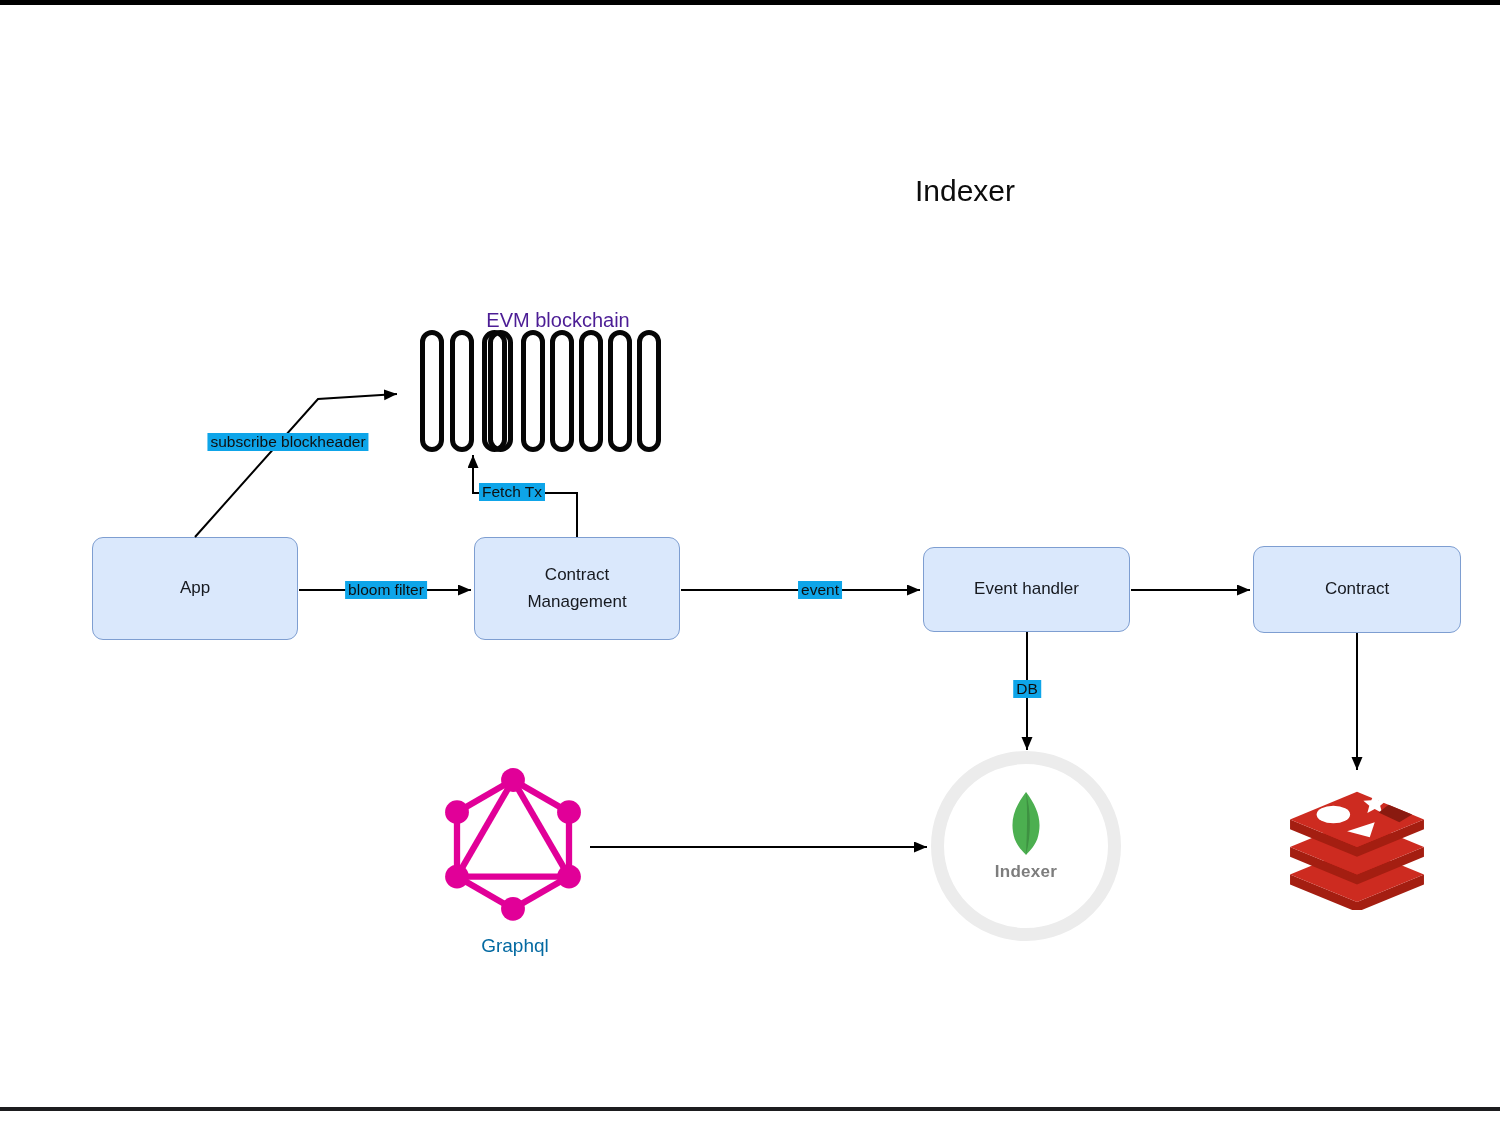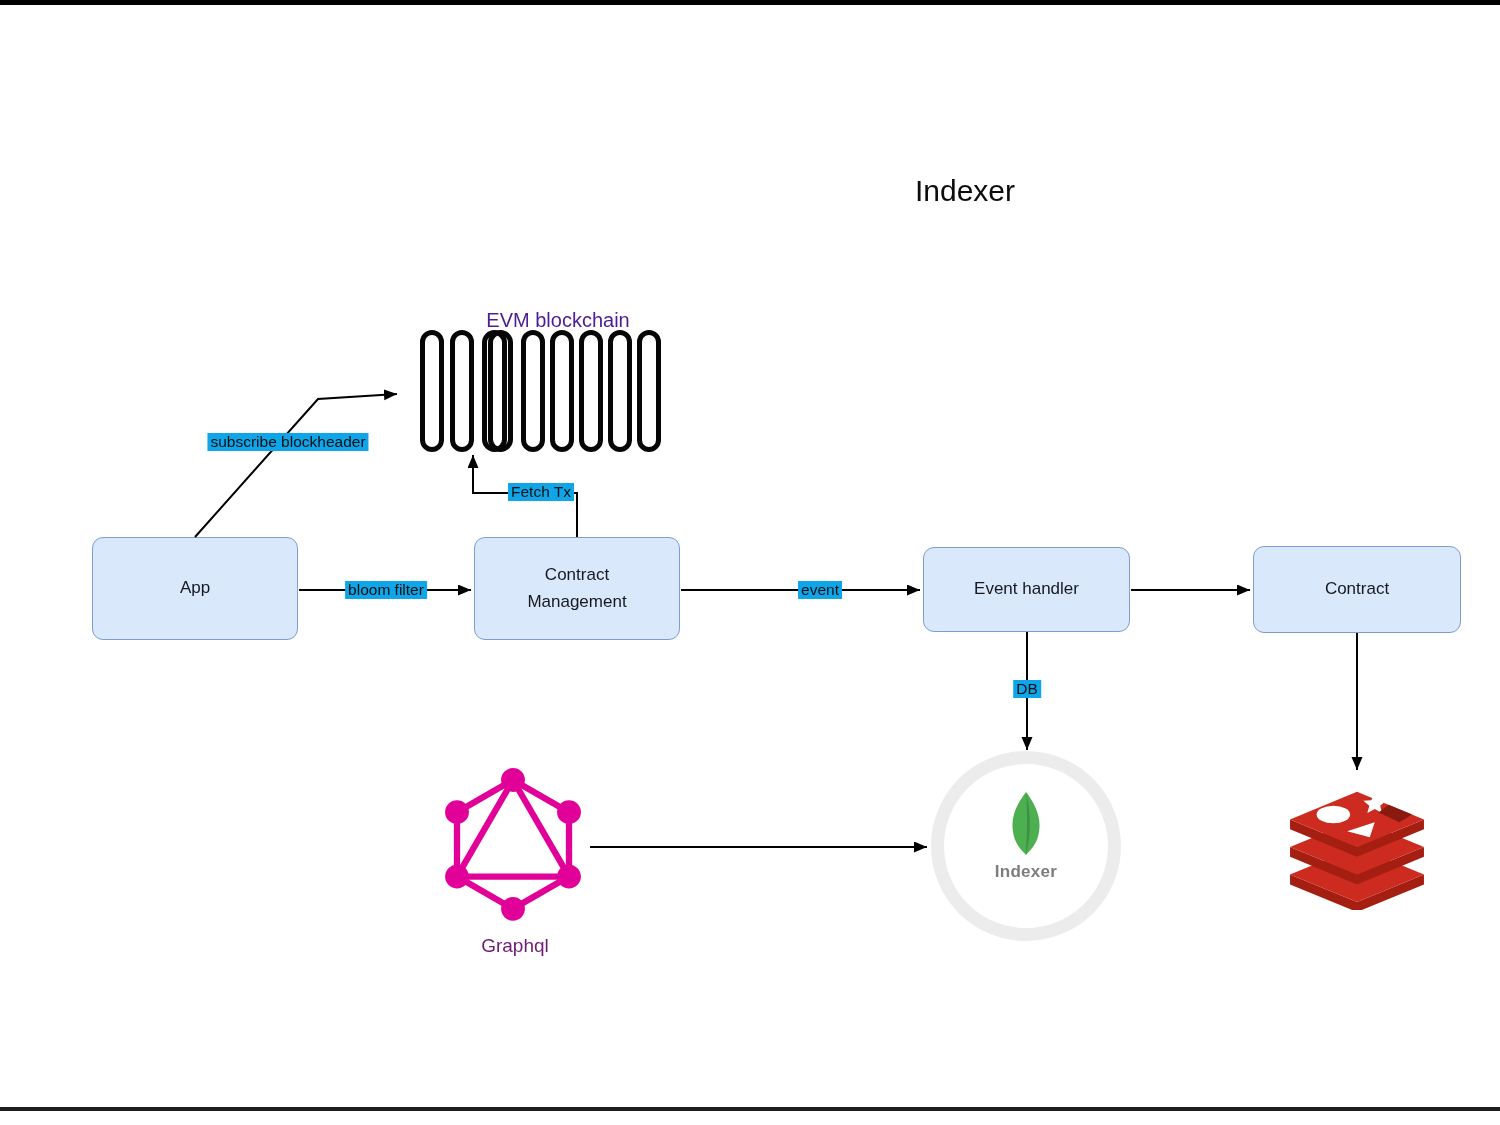--- a/index.html
+++ b/index.html
@@ -45,21 +45,21 @@
   }
   .pill-double .inner.a{left:0;}
   .pill-double .inner.b{right:0;}
 
   .connectors{position:absolute;left:0;top:0;width:1500px;height:1125px;z-index:2;pointer-events:none;}
   .connectors .edge{stroke:#000;stroke-width:2;fill:none;}
 
   .graphql-svg{position:absolute;left:443px;top:766px;width:140px;height:161px;}
   .graphql-label{
     position:absolute;left:515px;top:946px;transform:translate(-50%,-50%);
-    font-size:19px;color:#701a75;white-space:nowrap;
+    font-size:19px;color:#0369a1;white-space:nowrap;
   }
 
   .mongo{
     position:absolute;left:931px;top:751px;width:190px;height:190px;box-sizing:border-box;
     border:13px solid #ececec;border-radius:50%;background:#fff;
   }
   .mongo-leaf{position:absolute;left:50%;top:26px;transform:translateX(-50%);}
   .mongo-label{
     position:absolute;left:0;top:98px;width:100%;text-align:center;
     color:#7d7d7d;font-weight:700;font-size:17px;letter-spacing:.3px;
@@ -106,21 +106,21 @@
   </svg>
 
   <div class="node node-app">App</div>
   <div class="node node-eh">Event handler</div>
   <div class="node node-cm">Contract
 Management</div>
   <div class="node node-pub">Contract</div>
 
   <div class="edge-label" style="left:288px;top:442px">subscribe blockheader</div>
   <div class="edge-label" style="left:386px;top:590px">bloom filter</div>
-  <div class="edge-label" style="left:541px;top:492px">Fetch Tx</div>
+  <div class="edge-label" style="left:512px;top:492px">Fetch Tx</div>
   <div class="edge-label" style="left:820px;top:590px">event</div>
   <div class="edge-label" style="left:1027px;top:689px">DB</div>
 
   <svg class="graphql-svg" viewBox="0 0 100 115">
     <g stroke="#e10098" stroke-width="4.5" fill="none">
       <line x1="50" y1="10" x2="90" y2="33"></line>
       <line x1="90" y1="33" x2="90" y2="79"></line>
       <line x1="90" y1="79" x2="50" y2="102"></line>
       <line x1="50" y1="102" x2="10" y2="79"></line>
       <line x1="10" y1="79" x2="10" y2="33"></line>

